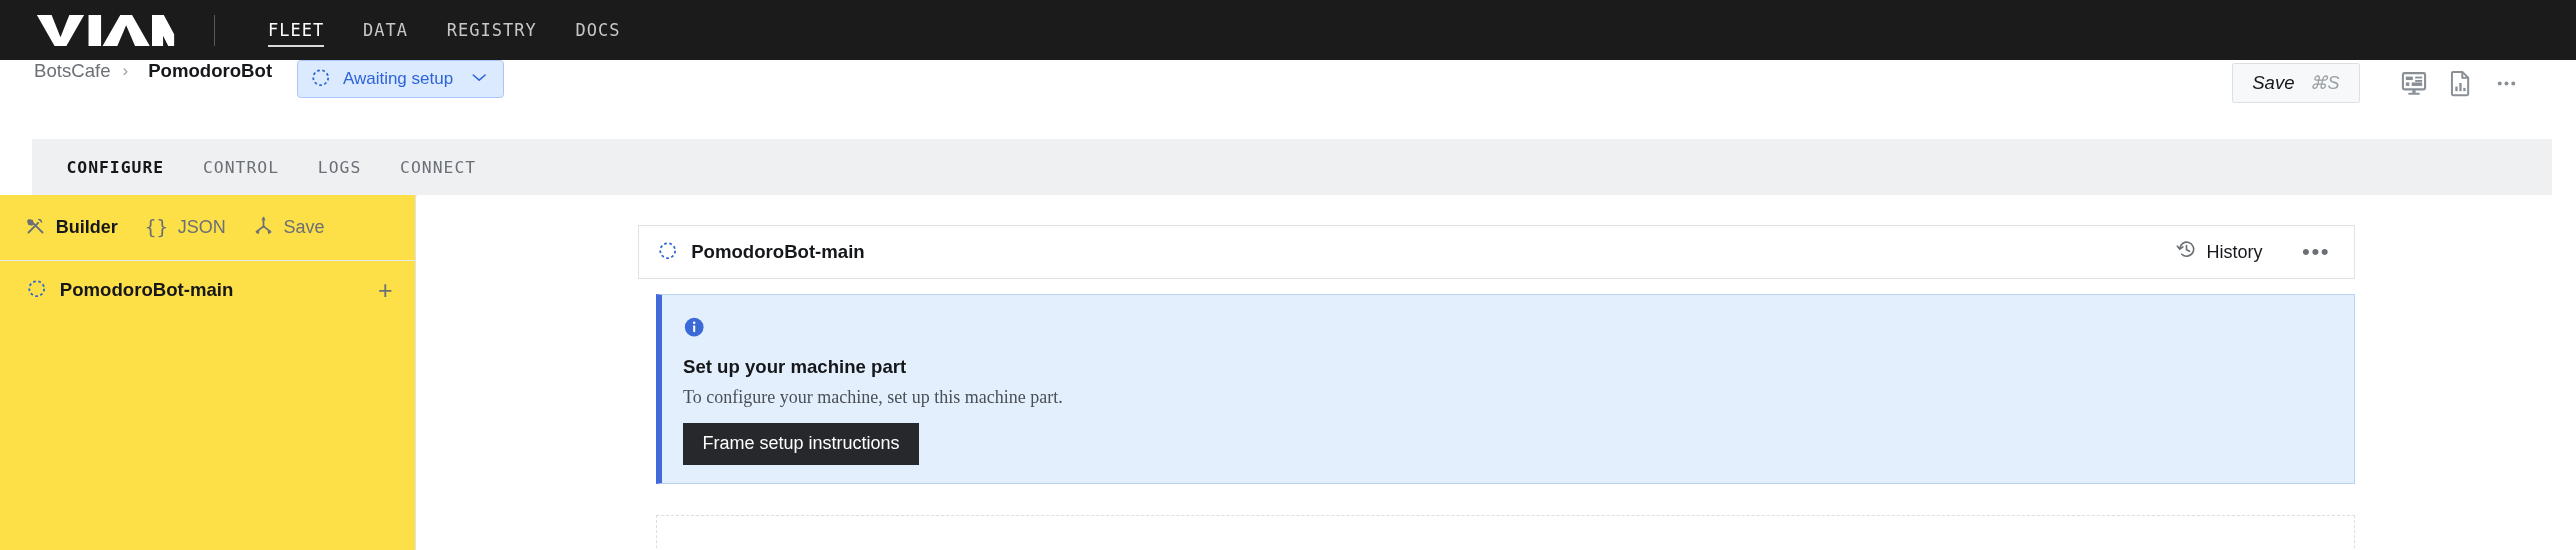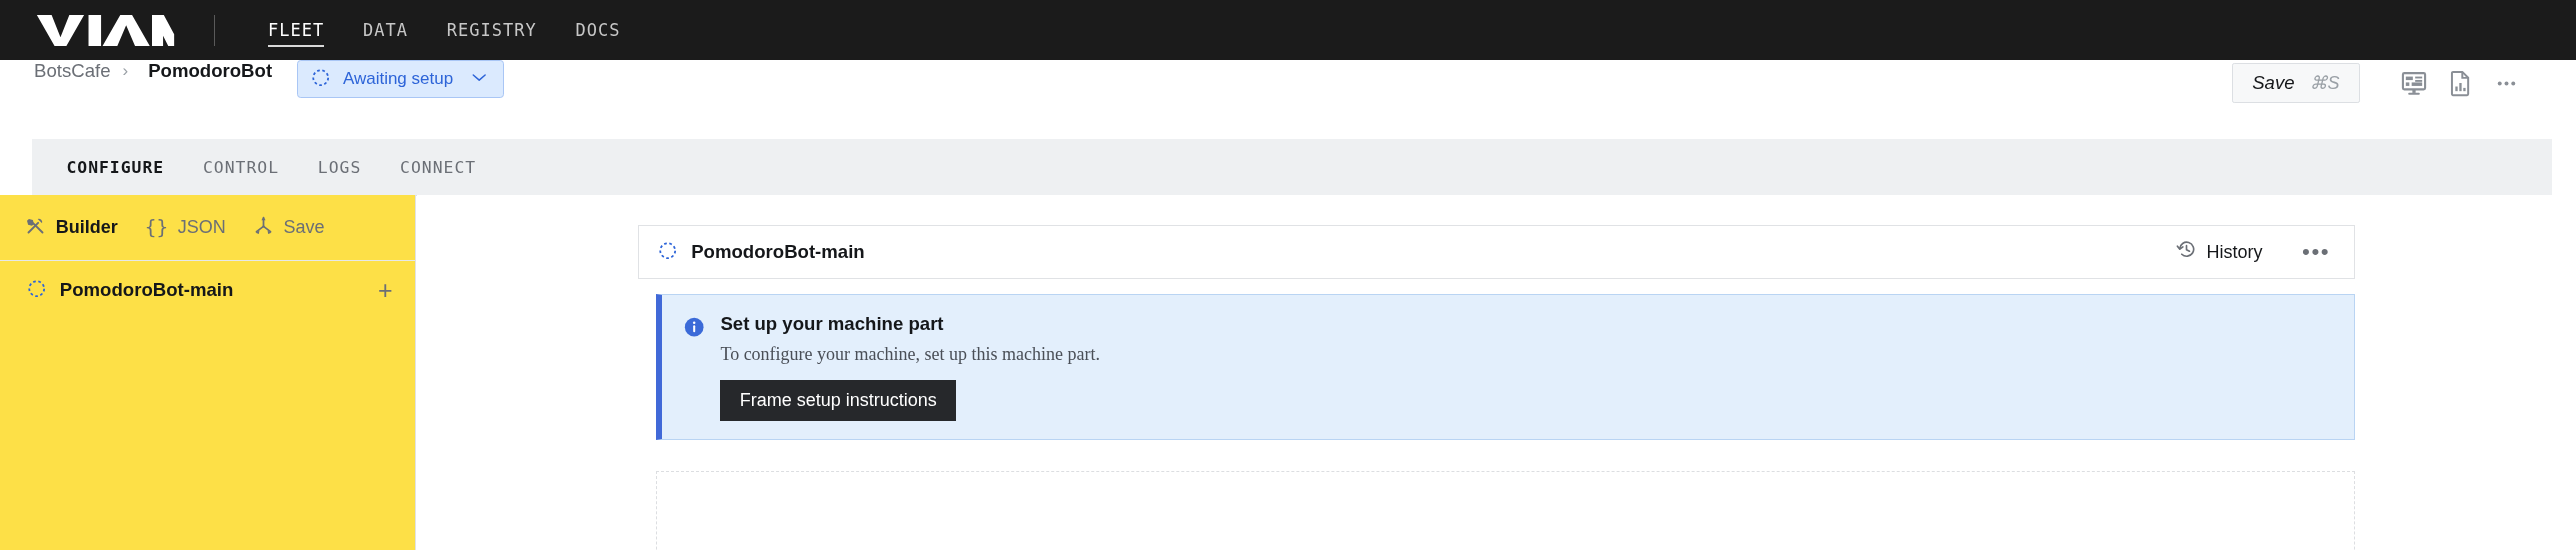--- a/index.html
+++ b/index.html
@@ -315,20 +315,21 @@
     margin-top: 15px;
     margin-left: 18px;
     width: 1699px;
     background: #e3effc;
     border: 0.7px solid #b9d4f3;
     border-left: 6px solid #4169d8;
     box-sizing: border-box;
     padding: 18px 0 18px 21px;
     display: flex;
     gap: 15px;
+    flex-direction: column;
   }
   .alert-icon { flex: 0 0 auto; padding-top: 3px; }
   .alert-title {
     font-size: 18.6px;
     font-weight: bold;
     color: #15171a;
     line-height: 1.2;
   }
   .alert-body {
     font-size: 18px;

